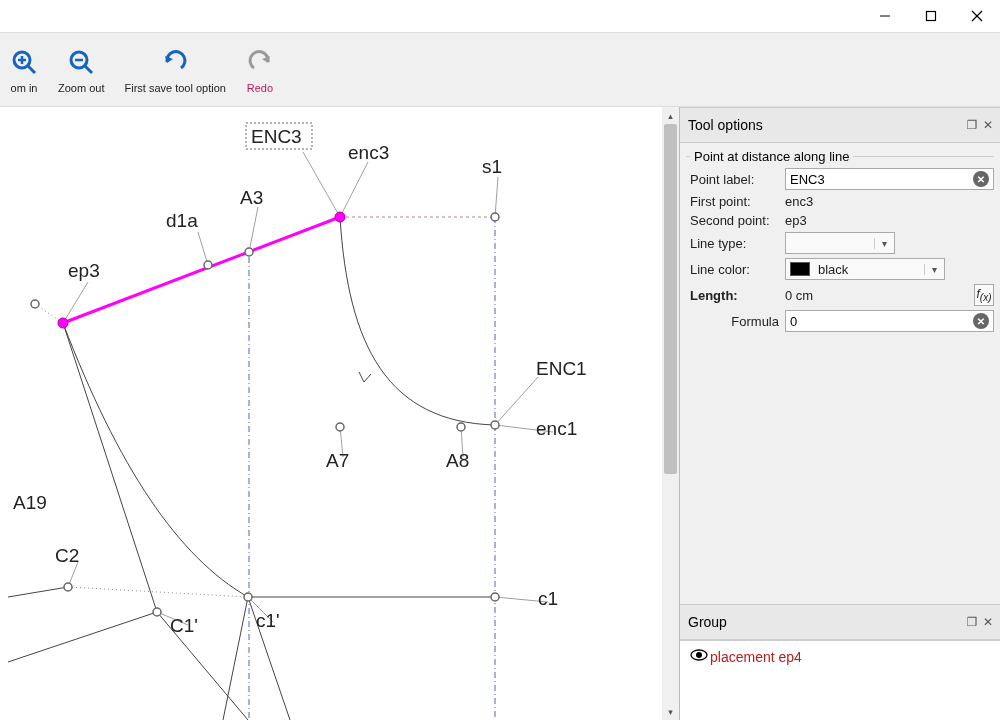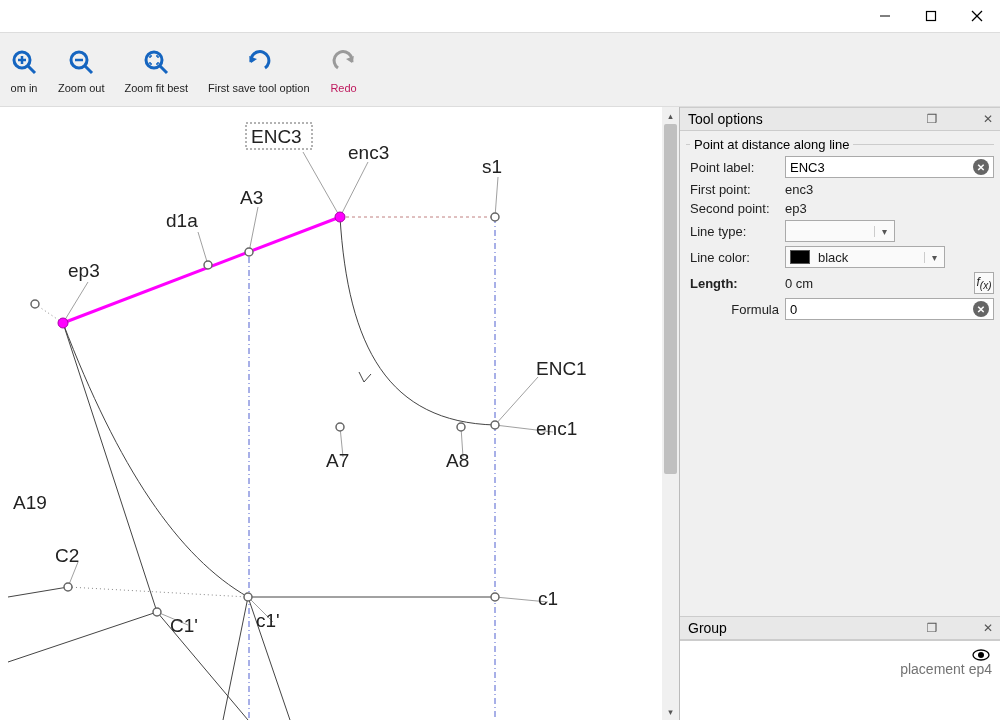--- a/index.html
+++ b/index.html
@@ -68,22 +68,21 @@
   background: #f0f0f0;
 }
 .panel-header {
   background: #e8e8e8;
   border-bottom: 1px solid #ccc;
   border-top: 1px solid #ccc;
   display: flex;
   align-items: center;
   padding: 2px 4px 2px 8px;
   font-size: 14px;
-  height: 24px;
-  gap: 40px;
+  height: 36px;
 }
 .panel-header .title { flex:1; }
 .panel-header .pbtn { width:16px; text-align:center; color:#555; font-size:12px; cursor:pointer;}
 
 .panel-body {
   background: #f0f0f0;
   padding: 6px 6px;
   flex: 0 0 auto;
 }
 fieldset.tool-sub {
@@ -132,21 +131,21 @@
 
 .fx-btn {
   width:20px; height:22px; border:1px solid #aaa; background:#fafafa; margin-left:2px;
   display:flex; align-items:center; justify-content:center; font-style:italic; font-size:12px; cursor:pointer;
 }
 
 .group-body {
   background:#fff; flex:1; border-top:1px solid #ccc; padding:4px 2px; overflow:auto;
 }
 .group-row {
-  display:flex; align-items:flex-end; padding:4px 6px; font-size:14px; color:#737373;flex-direction:column;
+  display:flex; align-items:flex-start; padding:4px 6px; font-size:14px; color:#b91c1c;
 }
 .group-row .vis { width:22px; display:flex; align-items:center; justify-content:center; }
 
 .pt-label { font-size:19px; fill:#222; }
 .pt-label.sel { font-size:19px; }
 .sel-box { stroke:#666; stroke-dasharray:2,2; fill:none; }
 .construction-pt { fill:#fff; stroke:#666; stroke-width:1.5; }
 .pink-pt { fill:#f0f; stroke:#a0a; stroke-width:1;}
 .pink-line { stroke:#f0f; stroke-width:3; }
 .thin { stroke:#444; stroke-width:1; fill:none;}
@@ -191,30 +190,20 @@
   </div>
   <div class="tool-btn">
     <div class="ico">
       <svg width="28" height="28">
           <circle cx="12" cy="12" r="8" fill="none" stroke="#1565c0" stroke-width="3"></circle>
           <line x1="18" y1="18" x2="25" y2="25" stroke="#1565c0" stroke-width="3"></line>
           <line x1="8" y1="12" x2="16" y2="12" stroke="#1565c0" stroke-width="2.5"></line>
         </svg>
     </div>
     <div class="lbl">Zoom out</div>
-  </div>
-  <div class="tool-btn">
-    <div class="ico">
-      <svg width="28" height="28">
-          <circle cx="12" cy="12" r="8" fill="none" stroke="#1565c0" stroke-width="3"></circle>
-          <line x1="18" y1="18" x2="25" y2="25" stroke="#1565c0" stroke-width="3"></line>
-          <path d="M8 8 L8 10 M8 8 L10 8 M16 8 L14 8 M16 8 L16 10 M8 16 L8 14 M8 16 L10 16 M16 16 L16 14 M16 16 L14 16" stroke="#1565c0" stroke-width="1.5" fill="none"></path>
-        </svg>
-    </div>
-    <div class="lbl">Zoom fit best</div>
   </div>
   <div class="tool-btn">
     <div class="ico">
       <svg width="28" height="28">
           <path d="M 20 20 A 9 9 0 1 0 6 14" fill="none" stroke="#1565c0" stroke-width="3"></path>
           <path d="M 4 8 L 6 15 L 12 11 Z" fill="#1565c0"></path>
         </svg>
     </div>
     <div class="lbl">First save tool option</div>
   </div>

